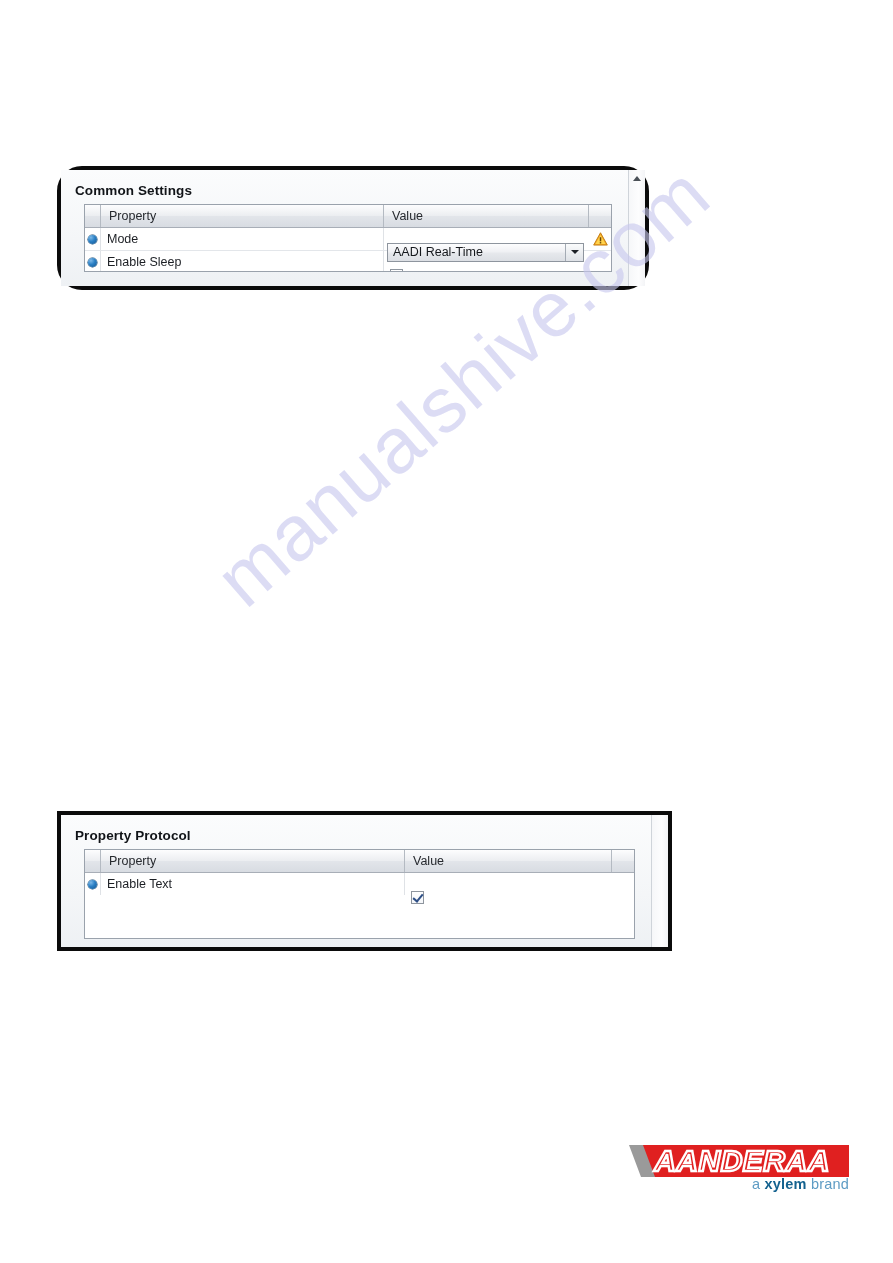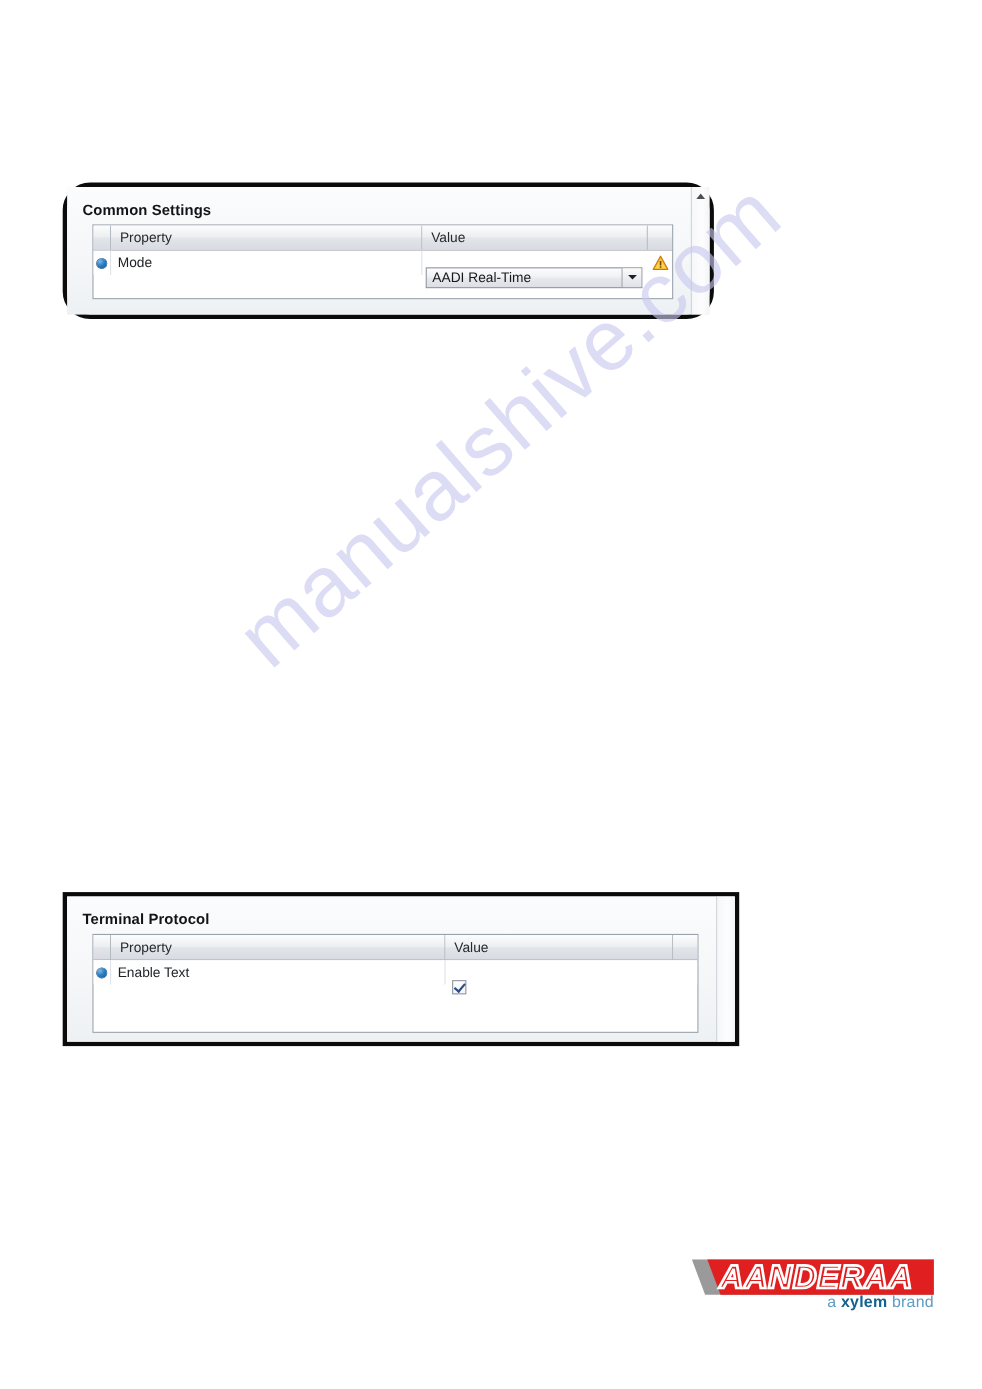--- a/index.html
+++ b/index.html
@@ -313,34 +313,44 @@
         <div class="tail-cell" style="flex-basis:22px;width:22px;">
           <svg class="warn" viewBox="0 0 16 15">
             <polygon points="8,0.8 15.3,14 0.7,14" fill="#f5a623" stroke="#c07b10" stroke-width="1" stroke-linejoin="round"></polygon>
             <polygon points="8,3.2 13.4,12.9 2.6,12.9" fill="#ffd34d" stroke="none"></polygon>
             <rect x="7.2" y="5.6" width="1.6" height="4.4" fill="#6b4708"></rect>
             <rect x="7.2" y="10.8" width="1.6" height="1.5" fill="#6b4708"></rect>
           </svg>
         </div>
       </div>
 
+      <div class="grid-row">
+        <div class="gutter-cell">
+          <span class="bullet"></span>
+        </div>
+        <div class="prop-cell">Enable Sleep</div>
+        <div class="val-cell" style="flex-basis:205px;width:205px;">
+          <span class="cbox on"></span>
+        </div>
+        <div class="tail-cell" style="flex-basis:22px;width:22px;"></div>
+      </div>
     </div>
 
     <div class="vscroll">
       <div class="vscroll-up">
         <span class="up-caret"></span>
       </div>
     </div>
   </div>
 </div>
 
 <div class="shot" id="shot-terminal">
   <div class="shot-inner">
 
-    <div class="panel-title" style="left:14px; top:13px;">Terminal Protocol</div>
+    <div class="panel-title" style="left:14px; top:13px;">Property Protocol</div>
 
     <div class="grid" style="left:23px; top:34px; width:551px; height:90px;">
 
       <div class="grid-head">
         <div class="gutter-head"></div>
         <div class="col-head prop">Property</div>
         <div class="col-head val" style="flex-basis:207px;width:207px;">Value</div>
         <div class="col-head tail" style="flex-basis:22px;width:22px;"></div>
       </div>
 

